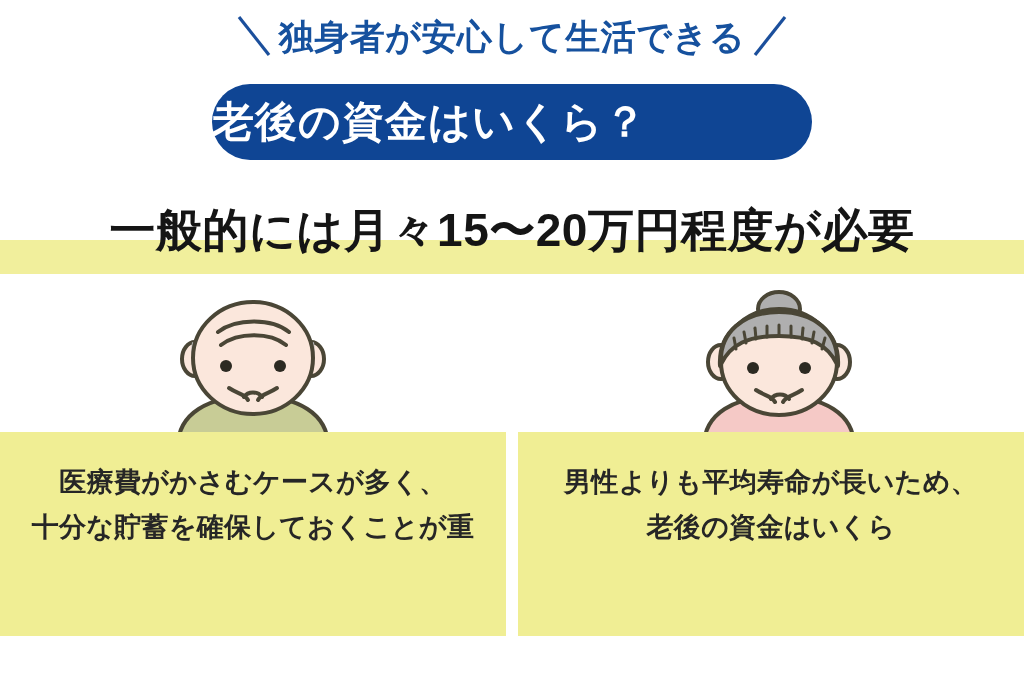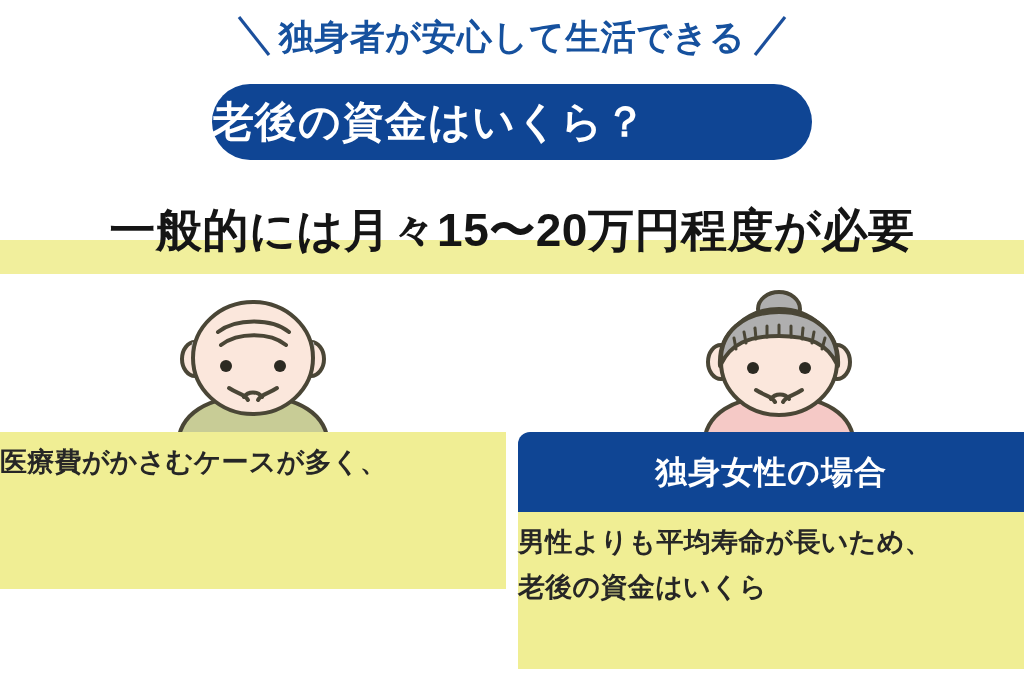--- a/index.html
+++ b/index.html
@@ -67,23 +67,23 @@
     height: 80px; background: #0F4594;
     display: flex; align-items: center; justify-content: center;
   }
   .card.left  .card-header { border-radius: 0 12px 0 0; }
   .card.right .card-header { border-radius: 12px 0 0 0; }
   .card-title {
     color: #ffffff; font-size: 32px; font-weight: 700;
     letter-spacing: 1px; line-height: 1; white-space: nowrap;
   }
   .card-body {
-    height: 157px; background: #F0EE94;
-    display: flex; flex-direction: column; 
-    justify-content: flex-start; padding-top: 8px;
+    height: 204px; background: #F0EE94;
+    display: flex; flex-direction: column; align-items: center;
+    justify-content: flex-start; padding-top: 28px;
   }
   .card-line {
     font-size: 27px; font-weight: 700; color: #262626;
     line-height: 45px; white-space: nowrap; letter-spacing: 0.3px;
   }
 </style>
 </head>
 <body>
 
 <div id="root">
@@ -177,27 +177,25 @@
         <path d="M77 103 C81 97 91 97 95 103"></path>
       </g>
     </svg>
   </div>
 
   <div class="cards">
 
     <div class="card left">
       <div class="card-body">
         <div class="card-line">医療費がかさむケースが多く、</div>
+        <div class="card-line">十分な貯蓄を確保しておくことが重</div>
       </div>
     </div>
 
     <div class="card right">
-      <div class="card-header">
-        <span class="card-title">独身女性の場合</span>
-      </div>
       <div class="card-body">
         <div class="card-line">男性よりも平均寿命が長いため、</div>
         <div class="card-line">老後の資金はいくら</div>
       </div>
     </div>
 
   </div>
 </div>
 
 </body></html>

